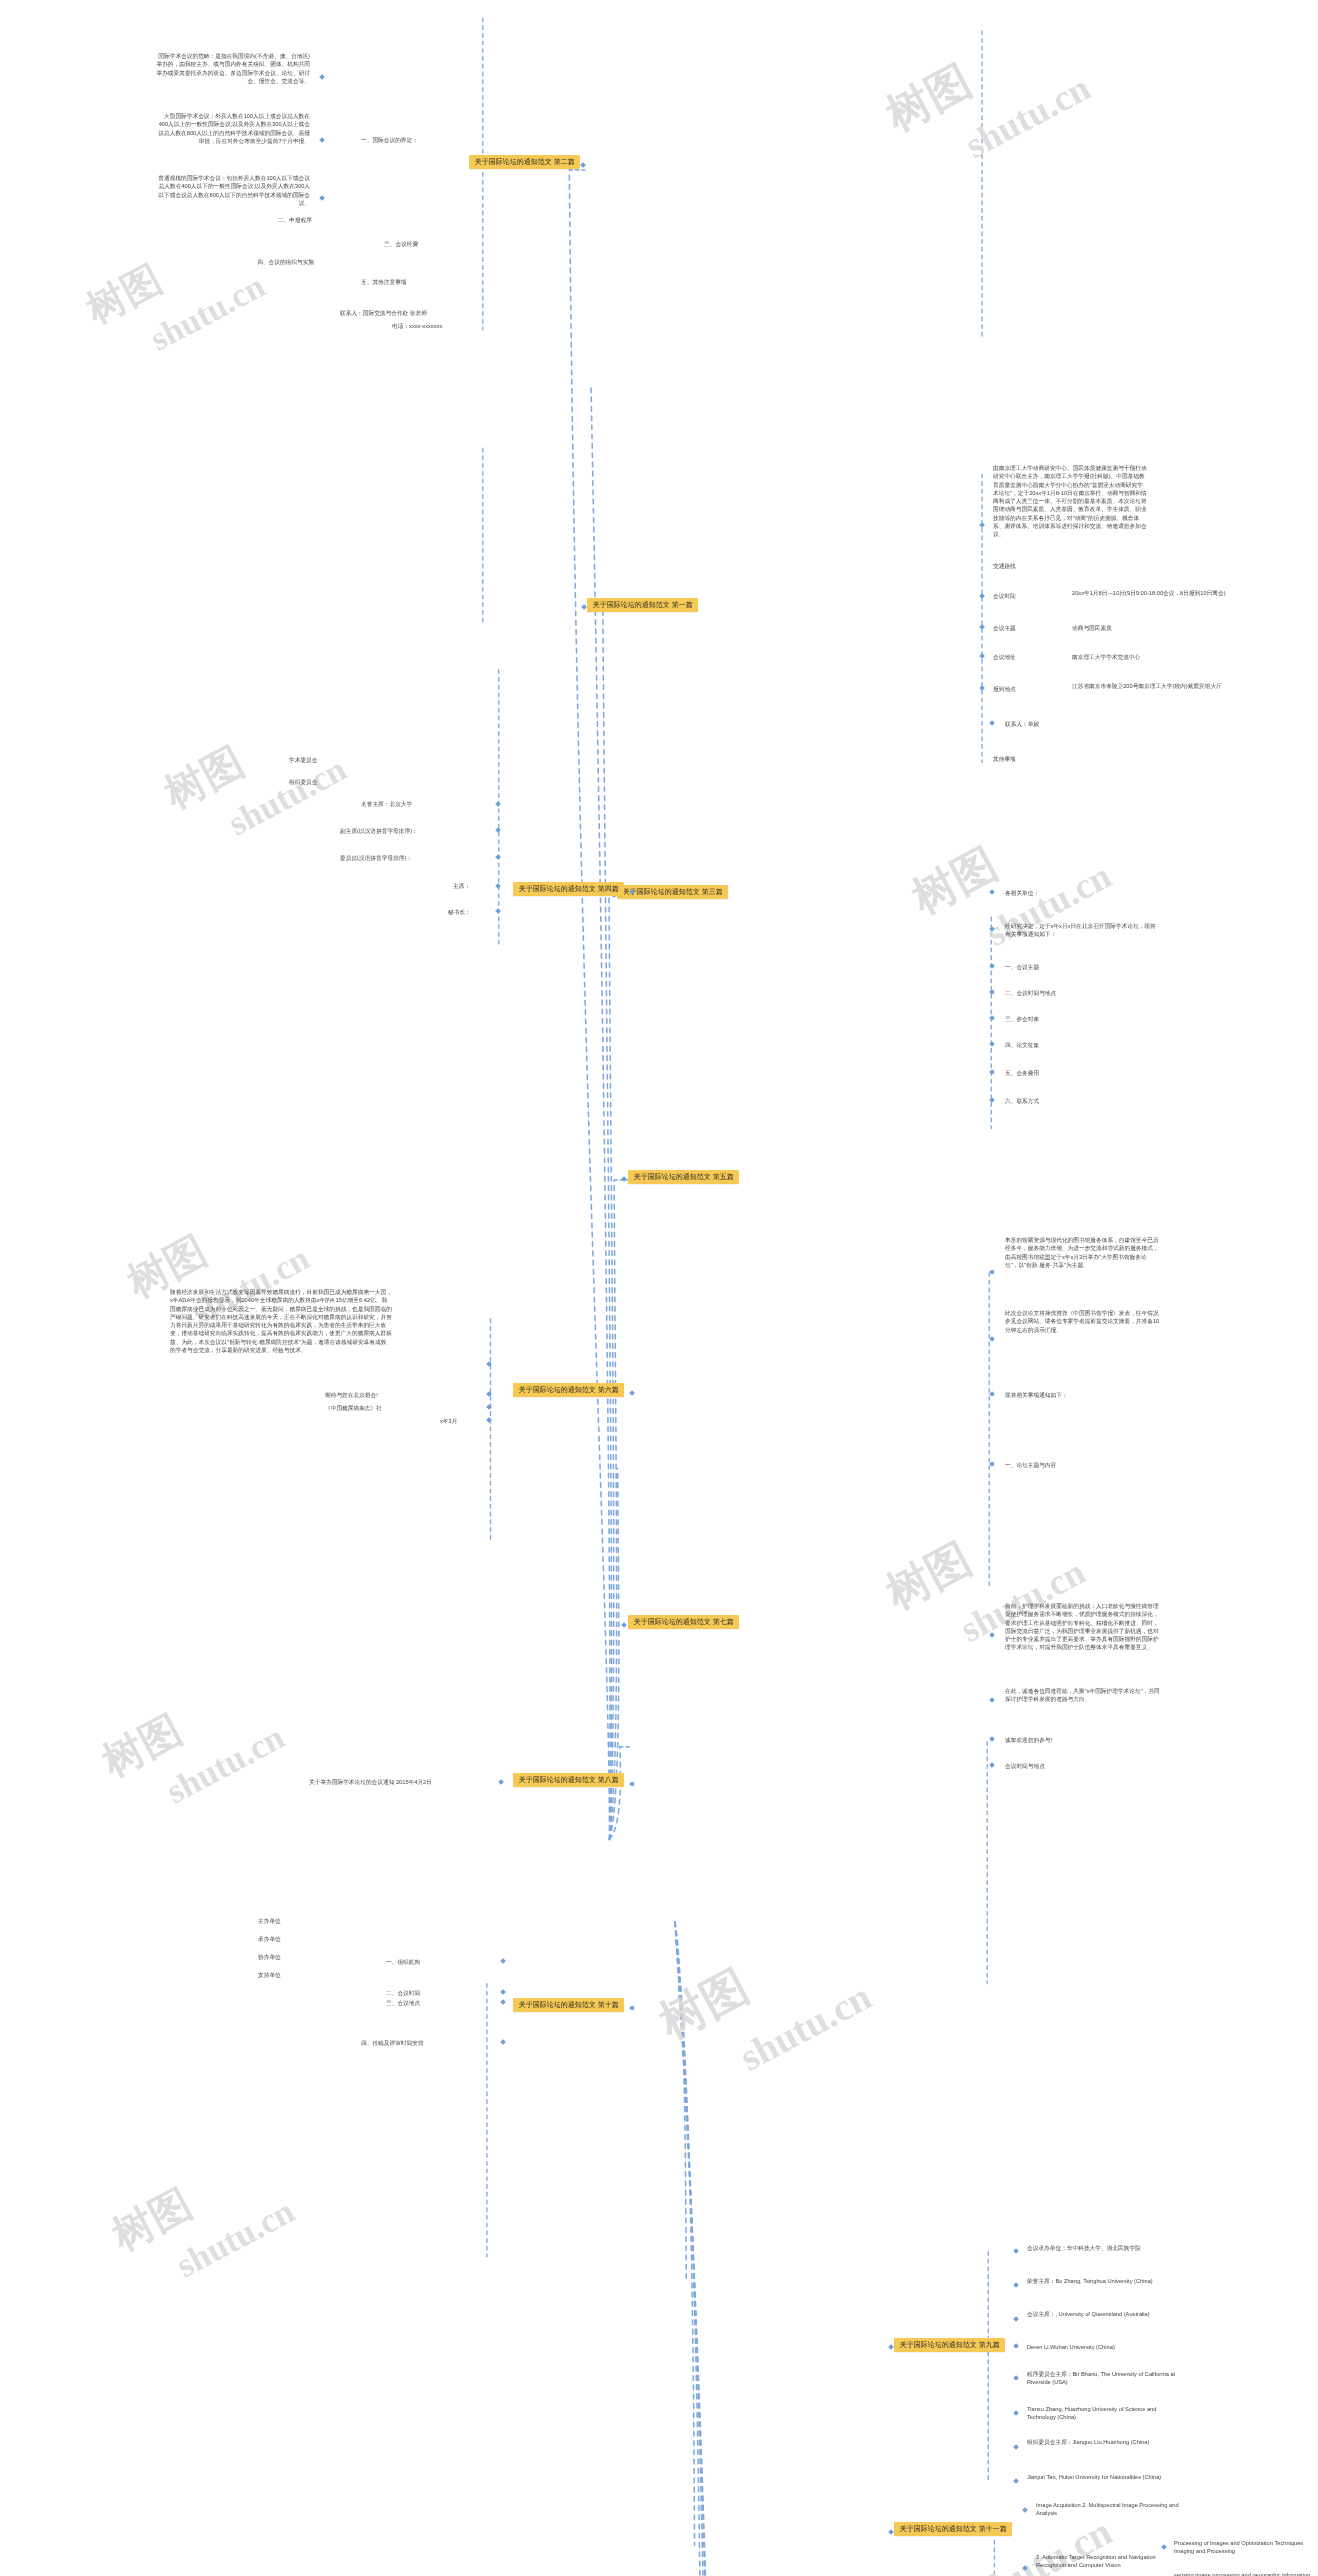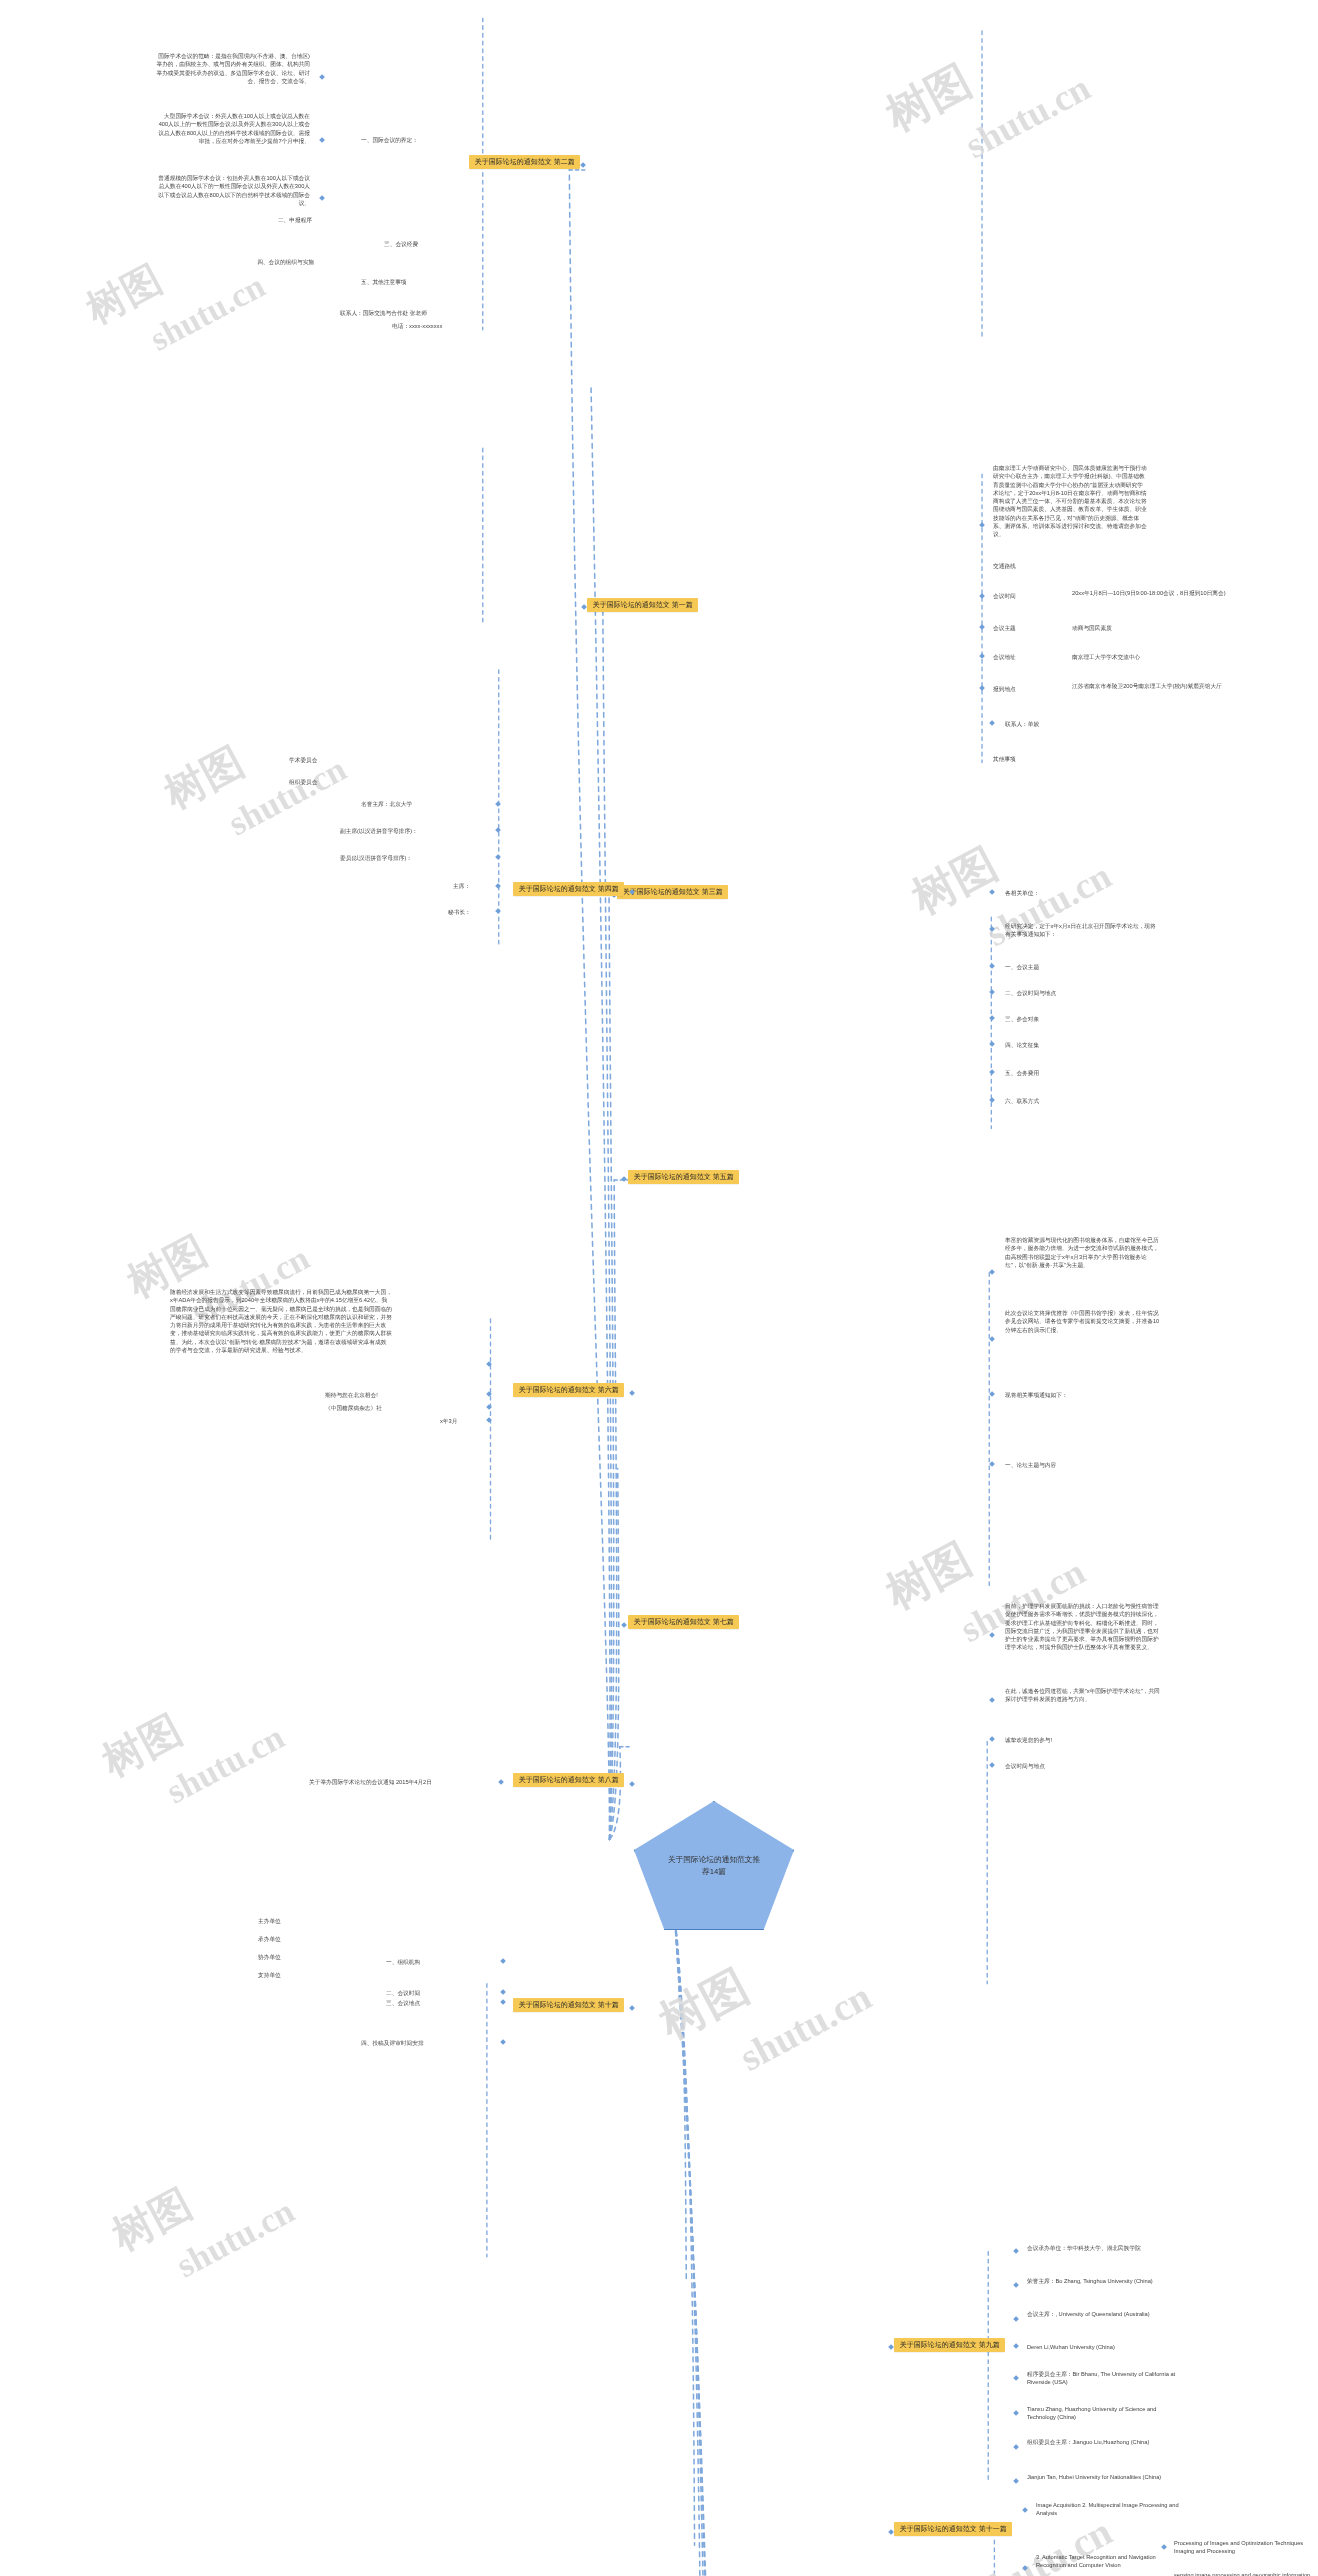--- a/index.html
+++ b/index.html
@@ -111,23 +111,20 @@
   <div class="wm" style="left:876px;top:1571px;font-size:44px;">树图</div>
   <div class="wm" style="left:953px;top:1613px;font-size:37px;">shutu.cn</div>
   <div class="wm" style="left:93px;top:1741px;font-size:41px;">树图</div>
   <div class="wm" style="left:160px;top:1777px;font-size:35px;">shutu.cn</div>
   <div class="wm" style="left:649px;top:1999px;font-size:46px;">树图</div>
   <div class="wm" style="left:732px;top:2040px;font-size:39px;">shutu.cn</div>
   <div class="wm" style="left:103px;top:2215px;font-size:41px;">树图</div>
   <div class="wm" style="left:170px;top:2251px;font-size:35px;">shutu.cn</div>
   <div class="wm" style="left:969px;top:2576px;font-size:40px;">shutu.cn</div>
 
-  <div class="center-node" style="left:634px;top:1801px;">
-    <span>关于国际论坛的通知范文推荐14篇</span>
-  </div>
 
   <div class="branch-label" style="left:587px;top:598px;">关于国际论坛的通知范文 第一篇</div>
   <div class="dot" style="left:582px;top:605px;"></div>
   <div class="topic wrap r" style="left:993px;top:464px;width:155px;">由南京理工大学动商研究中心、国民体质健康监测与干预行动研究中心联合主办，南京理工大学学报(社科版)、中国基础教育质量监测中心西南大学分中心协办的"首届亚太动商研究学术论坛"，定于20xx年1月8-10日在南京举行。动商与智商和情商构成了人类三位一体、不可分割的最基本素质。本次论坛将围绕动商与国民素质、人类基因、教育改革、学生体质、职业技能等的内在关系各抒己见，对"动商"的历史溯源、概念体系、测评体系、培训体系等进行探讨和交流。特邀请您参加会议。</div>
   <div class="dot" style="left:980px;top:523px;"></div>
   <div class="topic r" style="left:993px;top:592px;">会议时间</div>
   <div class="dot" style="left:980px;top:594px;"></div>
   <div class="topic wrap r" style="left:1072px;top:589px;width:155px;">20xx年1月8日—10日(9日9:00-18:00会议，8日报到10日离会)</div>
   <div class="topic r" style="left:993px;top:624px;">会议主题</div>
   <div class="dot" style="left:980px;top:625px;"></div>

